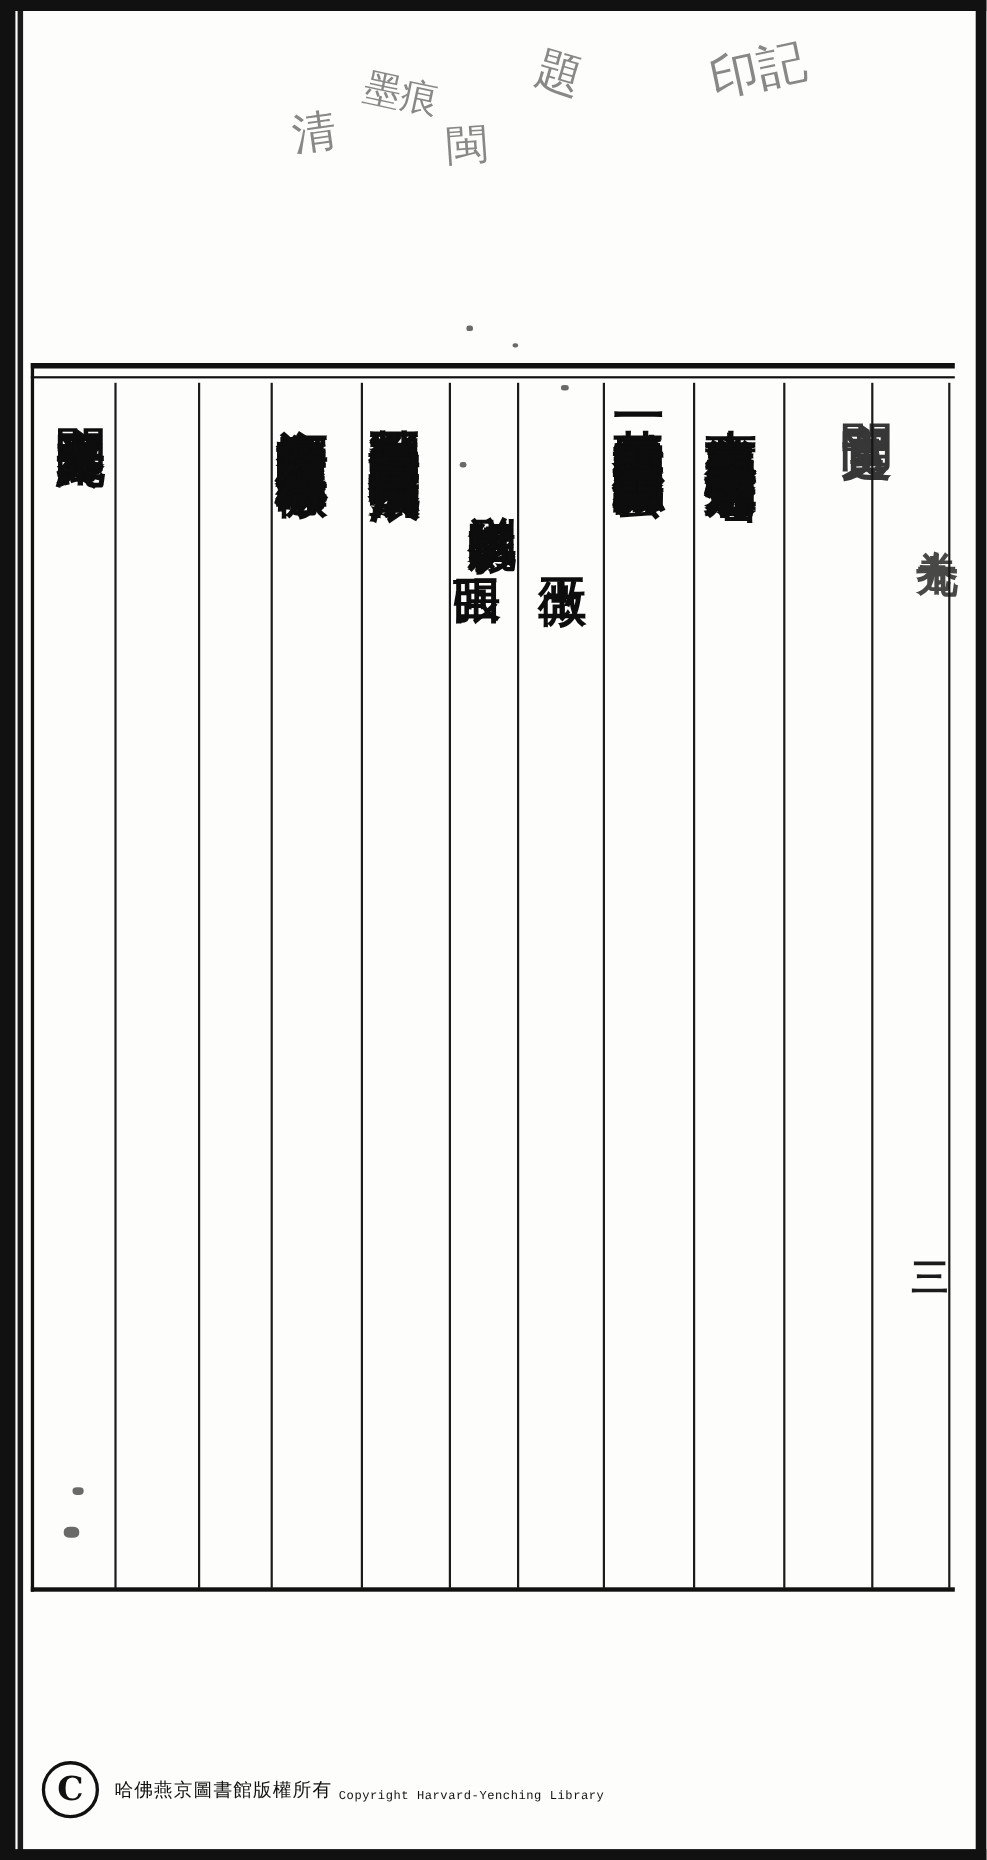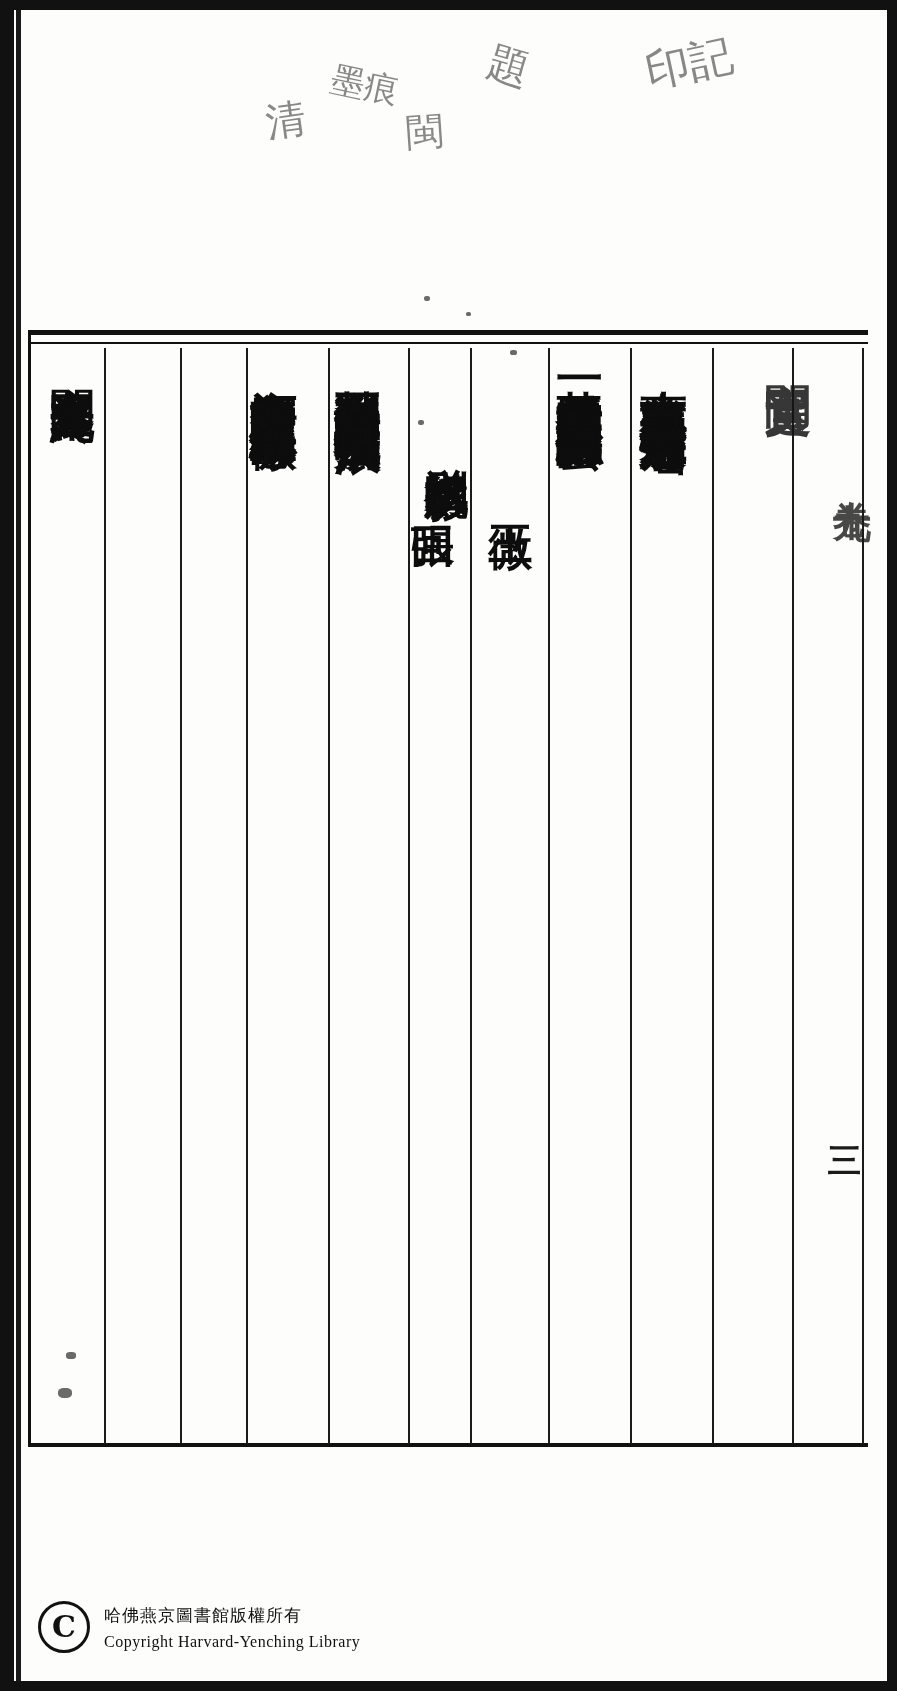--- a/index.html
+++ b/index.html
@@ -166,32 +166,33 @@
     width: 46px; height: 46px;
     border: 3px solid #111;
     border-radius: 50%;
     display: flex; align-items: center; justify-content: center;
     font-family: "DejaVu Serif", serif;
     font-size: 30px; font-weight: 700; color: #111;
     line-height: 1;
   }
   .stamp-text {
     display: flex;
-    flex-direction: column;
+    flex-direction: row;
     gap: 6px;
+    align-items: flex-end;
   }
   .stamp-cn {
     font-family: "DejaVu Serif", serif;
     font-size: 17px;
     color: #111;
     letter-spacing: 1px;
   }
   .stamp-en {
-    font-family: Liberation Serif, serif;
-    font-size: 16px;
+    font-family: Liberation Mono, monospace;
+    font-size: 11px;
     color: #111;
     letter-spacing: 0.5px;
   }
 
   
   .speck {
     position: absolute;
     background: #2b2b2b;
     border-radius: 40%;
     opacity: 0.7;

